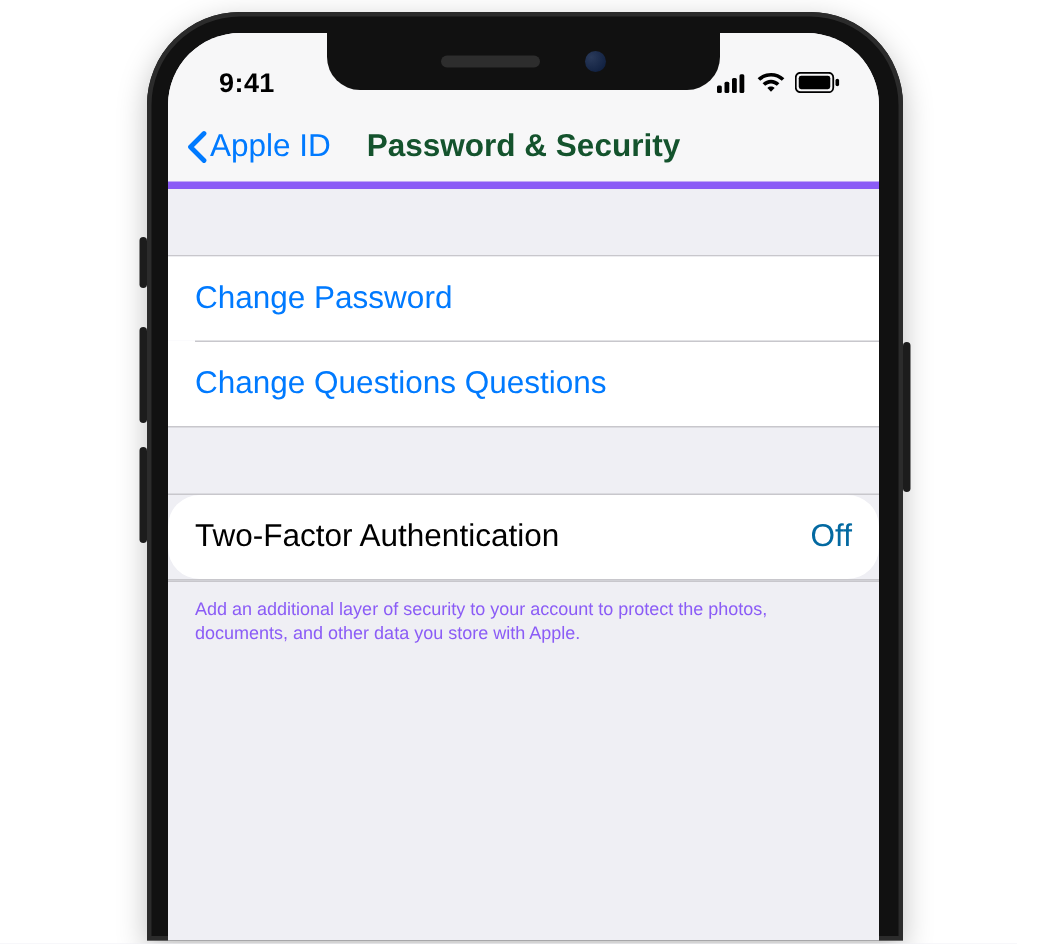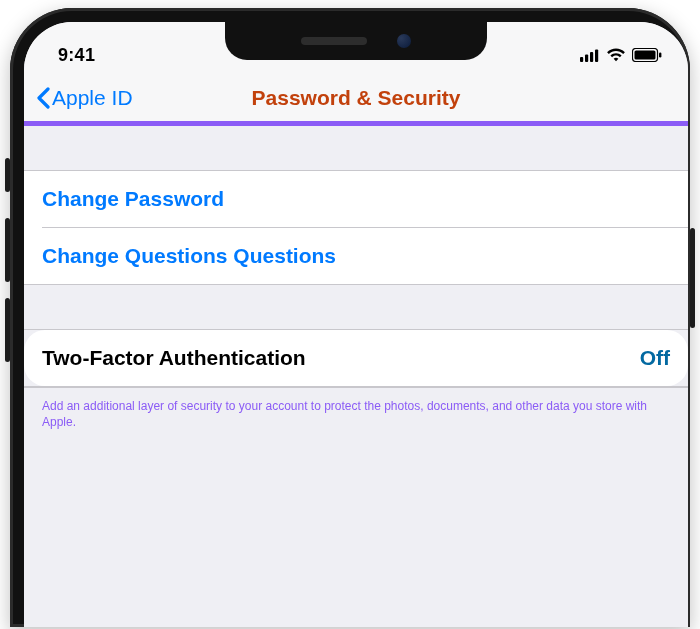--- a/index.html
+++ b/index.html
@@ -8,25 +8,25 @@
       height: 629px;
       background: #ffffff;
       font-family: -apple-system, BlinkMacSystemFont, "Helvetica Neue", Arial, sans-serif;
       display: flex;
       justify-content: center;
       align-items: flex-start;
       overflow: hidden;
     }
     .phone-frame {
       position: relative;
-      width: 680px;
+      width: 504px;
       margin-top: 8px;
       background: #111;
       border-radius: 62px 62px 0 0;
-      padding: 14px 2px 0 14px;
+      padding: 14px 16px 0 14px;
       box-shadow: inset 0 0 0 3px #2b2b2b, 0 6px 20px rgba(0,0,0,0.25);
     }
     .side-btn {
       position: absolute;
       background: #1c1c1c;
       border-radius: 3px;
     }
     .side-btn.left1 { left: -5px; top: 150px; width: 5px; height: 34px; }
     .side-btn.left2 { left: -5px; top: 210px; width: 5px; height: 64px; }
     .side-btn.left3 { left: -5px; top: 290px; width: 5px; height: 64px; }
@@ -113,36 +113,35 @@
     }
     .nav-title-wrap {
       position: absolute;
       left: 0; right: 0;
       text-align: center;
       pointer-events: none;
     }
     .nav-title {
       font-size: 21px;
       font-weight: 600;
-      color: #c2410c;
+      color: #14532d;
     }
 
     .content { width: 100%; }
     .group-spacer { height: 44px; }
     .group-spacer.small { height: 44px; }
 
     .cell {
       background: #fff;
       padding: 16px 18px;
       font-size: 21px;
       display: flex;
       align-items: center;
       justify-content: space-between;
       min-height: 54px;
-      font-weight: bold;
     }
     .cell.link { color: #007aff; }
     .cell.plain { color: #000; border-radius: 21px; }
     .cell.selected { background: #d1d1d6; color: #007aff; }
     .cell-value { color: #0369a1; font-size: 21px; }
 
     .sep-full {
       height: 1px;
       background: #c8c7cc;
     }

